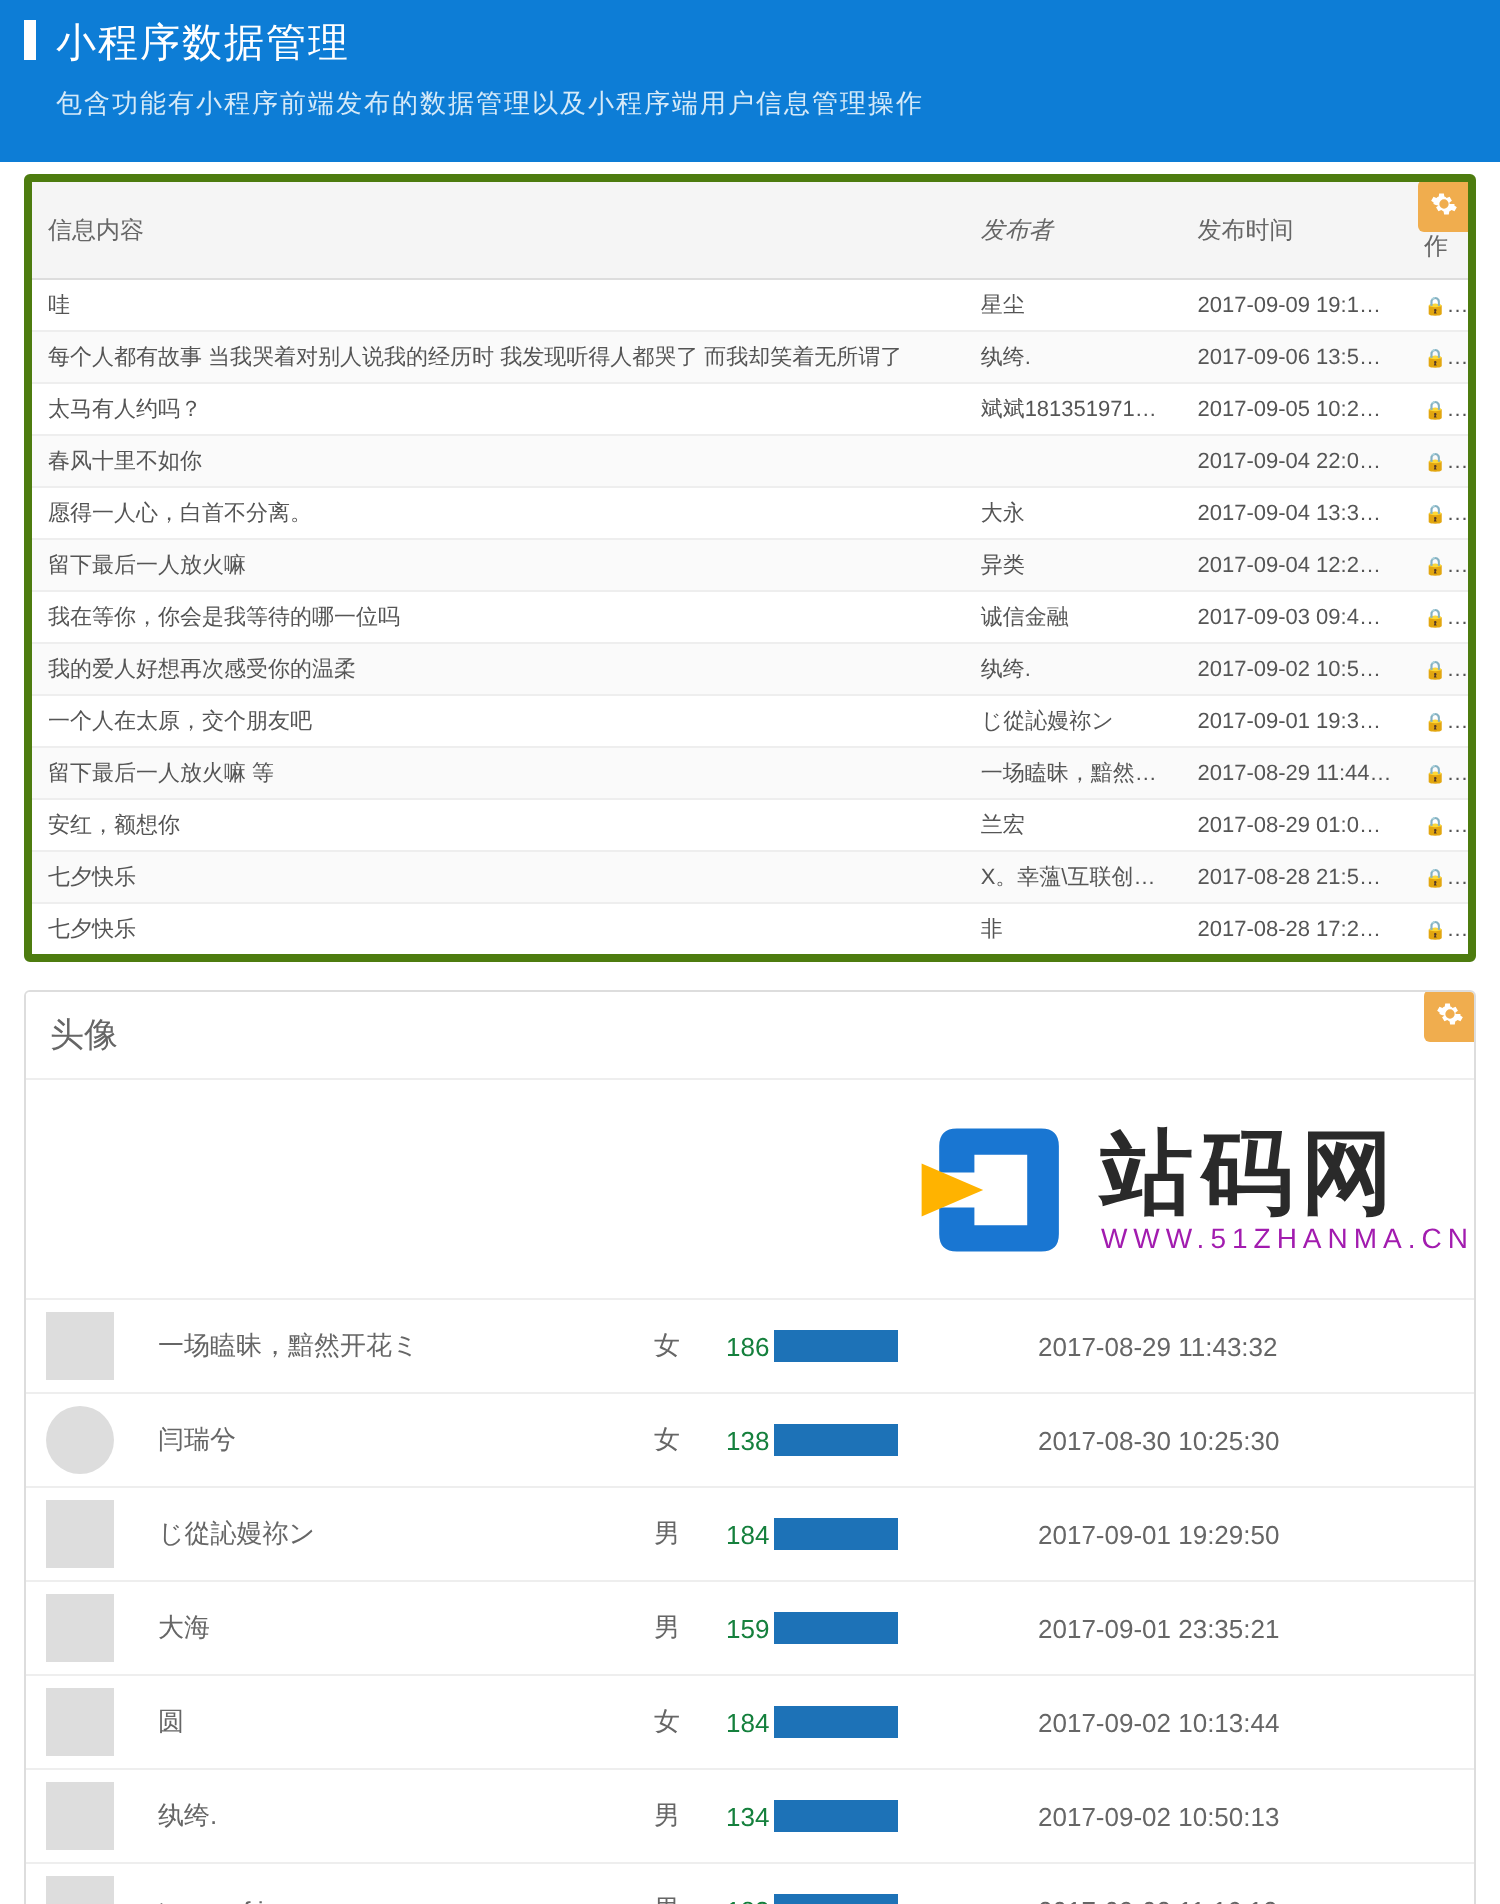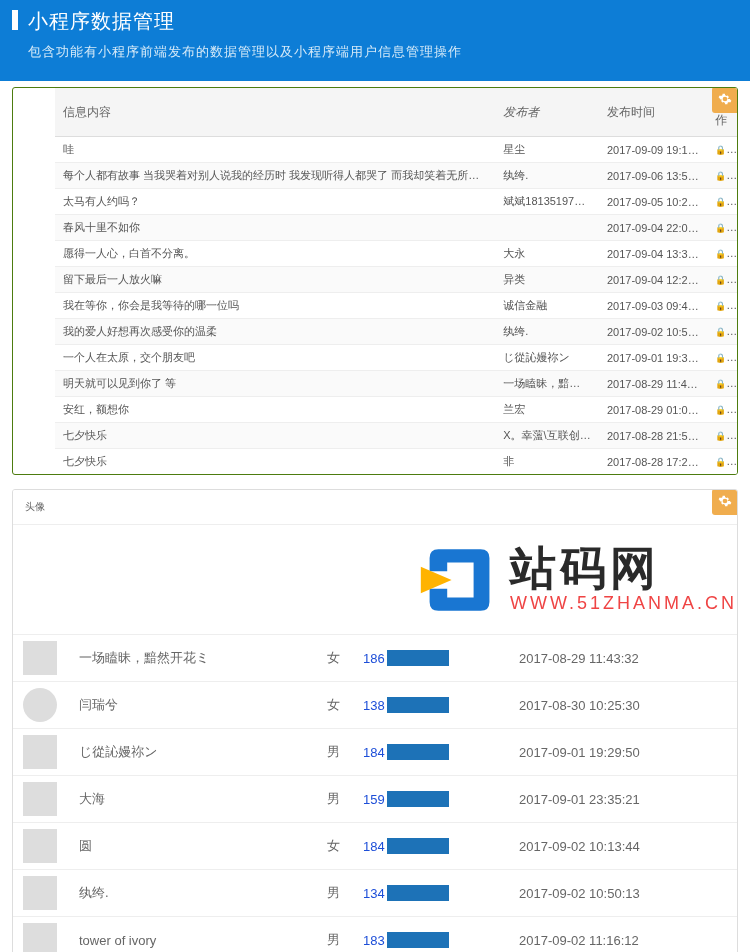--- a/index.html
+++ b/index.html
@@ -3,53 +3,53 @@
 <meta charset="utf-8">
 <style>
 * { margin: 0; padding: 0; box-sizing: border-box; }
 body { font-family: "Microsoft YaHei", Arial, sans-serif; font-size: 12px; background: #fff; width: 750px; }
 .header { background: #0d7dd6; padding: 8px 0 20px 0; }
 .header-inner { padding-left: 28px; position: relative; }
 .header-marker { position: absolute; left: 12px; top: 2px; width: 6px; height: 20px; background: #fff; }
 .header-title { color: #fff; font-size: 20px; font-weight: normal; letter-spacing: 1px; }
 .header-sub { color: #d6eaf8; font-size: 13px; margin-top: 8px; letter-spacing: 1px; }
 
-.panel1 { position: relative; margin: 6px 12px 0 12px; border: 1px solid #4d7c0f; border-radius: 3px; overflow: hidden; padding-left: 42px; }
+.panel1 { position: relative; margin: 6px 12px 0 12px; border: 4px solid #4d7c0f; border-radius: 3px; overflow: hidden; }
 .gear-btn { position: absolute; right: -1px; top: -1px; width: 26px; height: 26px; background: #f0ad4e; border-radius: 3px 3px 0 3px; display: flex; align-items: center; justify-content: center; color: #fff; cursor: pointer; z-index: 5; }
 .gear-btn svg { width: 14px; height: 14px; fill: #fff; }
 
 table { width: 100%; border-collapse: collapse; }
 .panel1 thead th { background: #f5f5f5; text-align: left; padding: 7px 8px; color: #666; font-weight: normal; font-size: 12px; border-bottom: 1px solid #ddd; }
 .panel1 thead th:nth-child(1) { width: 475px; }
 .panel1 thead th:nth-child(2) { width: 110px; font-style: italic; }
 .panel1 thead th:nth-child(3) { width: 115px; }
 .panel1 thead th:nth-child(4) { width: 30px; }
 .panel1 tbody td { padding: 5px 8px; border-top: 1px solid #eee; color: #555; font-size: 11px; white-space: nowrap; overflow: hidden; text-overflow: ellipsis; max-width: 0; }
 .panel1 tbody tr:nth-child(odd) { background: #fff; }
 .panel1 tbody tr:nth-child(even) { background: #fafafa; }
 .delete-link { color: #d9534f; font-size: 10px; cursor: pointer; }
 .delete-link .lock { font-size: 9px; }
 
 .panel2 { position: relative; margin: 14px 12px 0 12px; border: 1px solid #ddd; border-radius: 3px; overflow: hidden; }
 .panel2-head { background: #fff; display: flex; border-bottom: 1px solid #eee; }
-.panel2-head .hcell { padding: 10px 12px; color: #666; font-size: 10px; }
+.panel2-head .hcell { padding: 10px 12px; color: #666; font-size: 17px; }
 .panel2-head .hcell.avatar-h { width: 100px; }
 
 .watermark { position: relative; height: 110px; background: #fff; display: flex; align-items: center; justify-content: flex-end; border-bottom: 1px solid #eee; }
 .wm-logo { display: flex; align-items: center; gap: 10px; }
 .wm-icon { width: 88px; height: 88px; position: relative; }
 .wm-text { display: flex; flex-direction: column; }
 .wm-title { font-size: 46px; font-weight: bold; color: #2a2a2a; letter-spacing: 4px; line-height: 1; }
-.wm-url { font-size: 18px; color: #ef4444; letter-spacing: 3px; margin-top: 2px; }
+.wm-url { font-size: 14px; color: #a21caf; letter-spacing: 3px; margin-top: 2px; }
 
 .user-row { display: flex; align-items: center; border-bottom: 1px solid #eee; padding: 6px 10px; }
 .user-row .avatar { width: 34px; height: 34px; background: #ddd; margin-right: 22px; flex-shrink: 0; }
 .user-row .uname { width: 248px; color: #666; font-size: 13px; }
 .user-row .gender { width: 36px; color: #666; font-size: 13px; }
-.user-row .phone { width: 156px; color: #1d4ed8; font-size: 13px; display: flex; align-items: center; }
+.user-row .phone { width: 156px; color: #15803d; font-size: 13px; display: flex; align-items: center; }
 .user-row .phone-mask { display: inline-block; width: 62px; height: 16px; background: #1d72b7; margin-left: 2px; }
 .user-row .udate { color: #666; font-size: 13px; }
 .av3 { background: linear-gradient(135deg,#0a2840,#1a4060); }
 .av4 { background: #f5f0e8; border-radius: 50%; }
 .av5 { background: linear-gradient(#3a5,#284); }
 .av6 { background: linear-gradient(#668,#aab); }
 .av7 { background: #eef2f5; }
 .av8 { background: #f5f5f0; }
 .av9 { background: #eef2f5; }
 </style>
@@ -130,21 +130,21 @@
           <td>2017-09-02 10:50:38</td>
           <td><span class="delete-link"><span class="lock">🔒</span>删除</span></td>
         </tr>
         <tr>
           <td>一个人在太原，交个朋友吧</td>
           <td>じ從訫嫚祢ン</td>
           <td>2017-09-01 19:31:14</td>
           <td><span class="delete-link"><span class="lock">🔒</span>删除</span></td>
         </tr>
         <tr>
-          <td>明天就可以见到你了 等</td>
+          <td>留下最后一人放火嘛 等</td>
           <td>一场瞌昧，黯然开花ミ</td>
           <td>2017-08-29 11:44:03</td>
           <td><span class="delete-link"><span class="lock">🔒</span>删除</span></td>
         </tr>
         <tr>
           <td>安红，额想你</td>
           <td>兰宏</td>
           <td>2017-08-29 01:04:12</td>
           <td><span class="delete-link"><span class="lock">🔒</span>删除</span></td>
         </tr>

